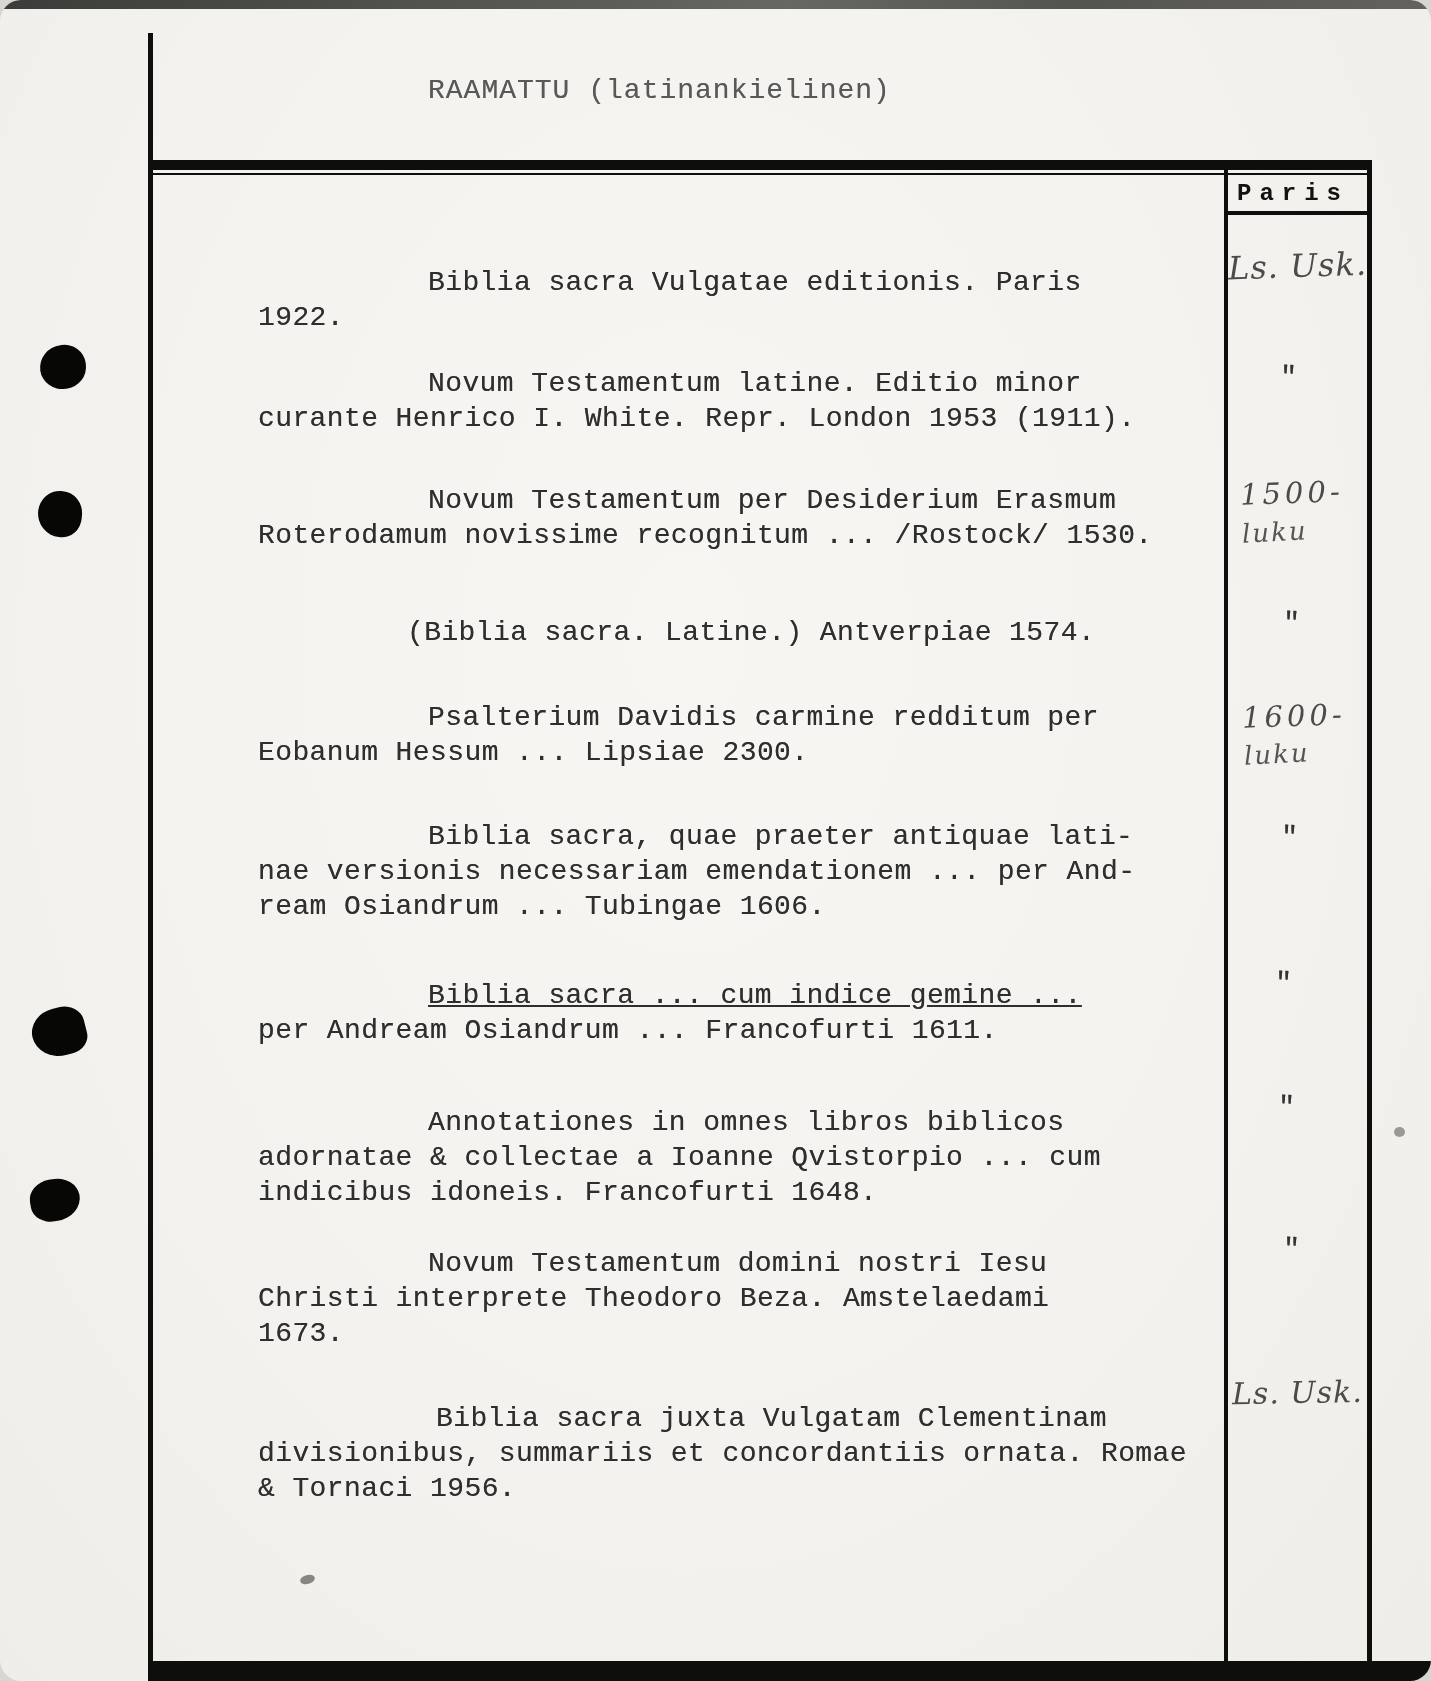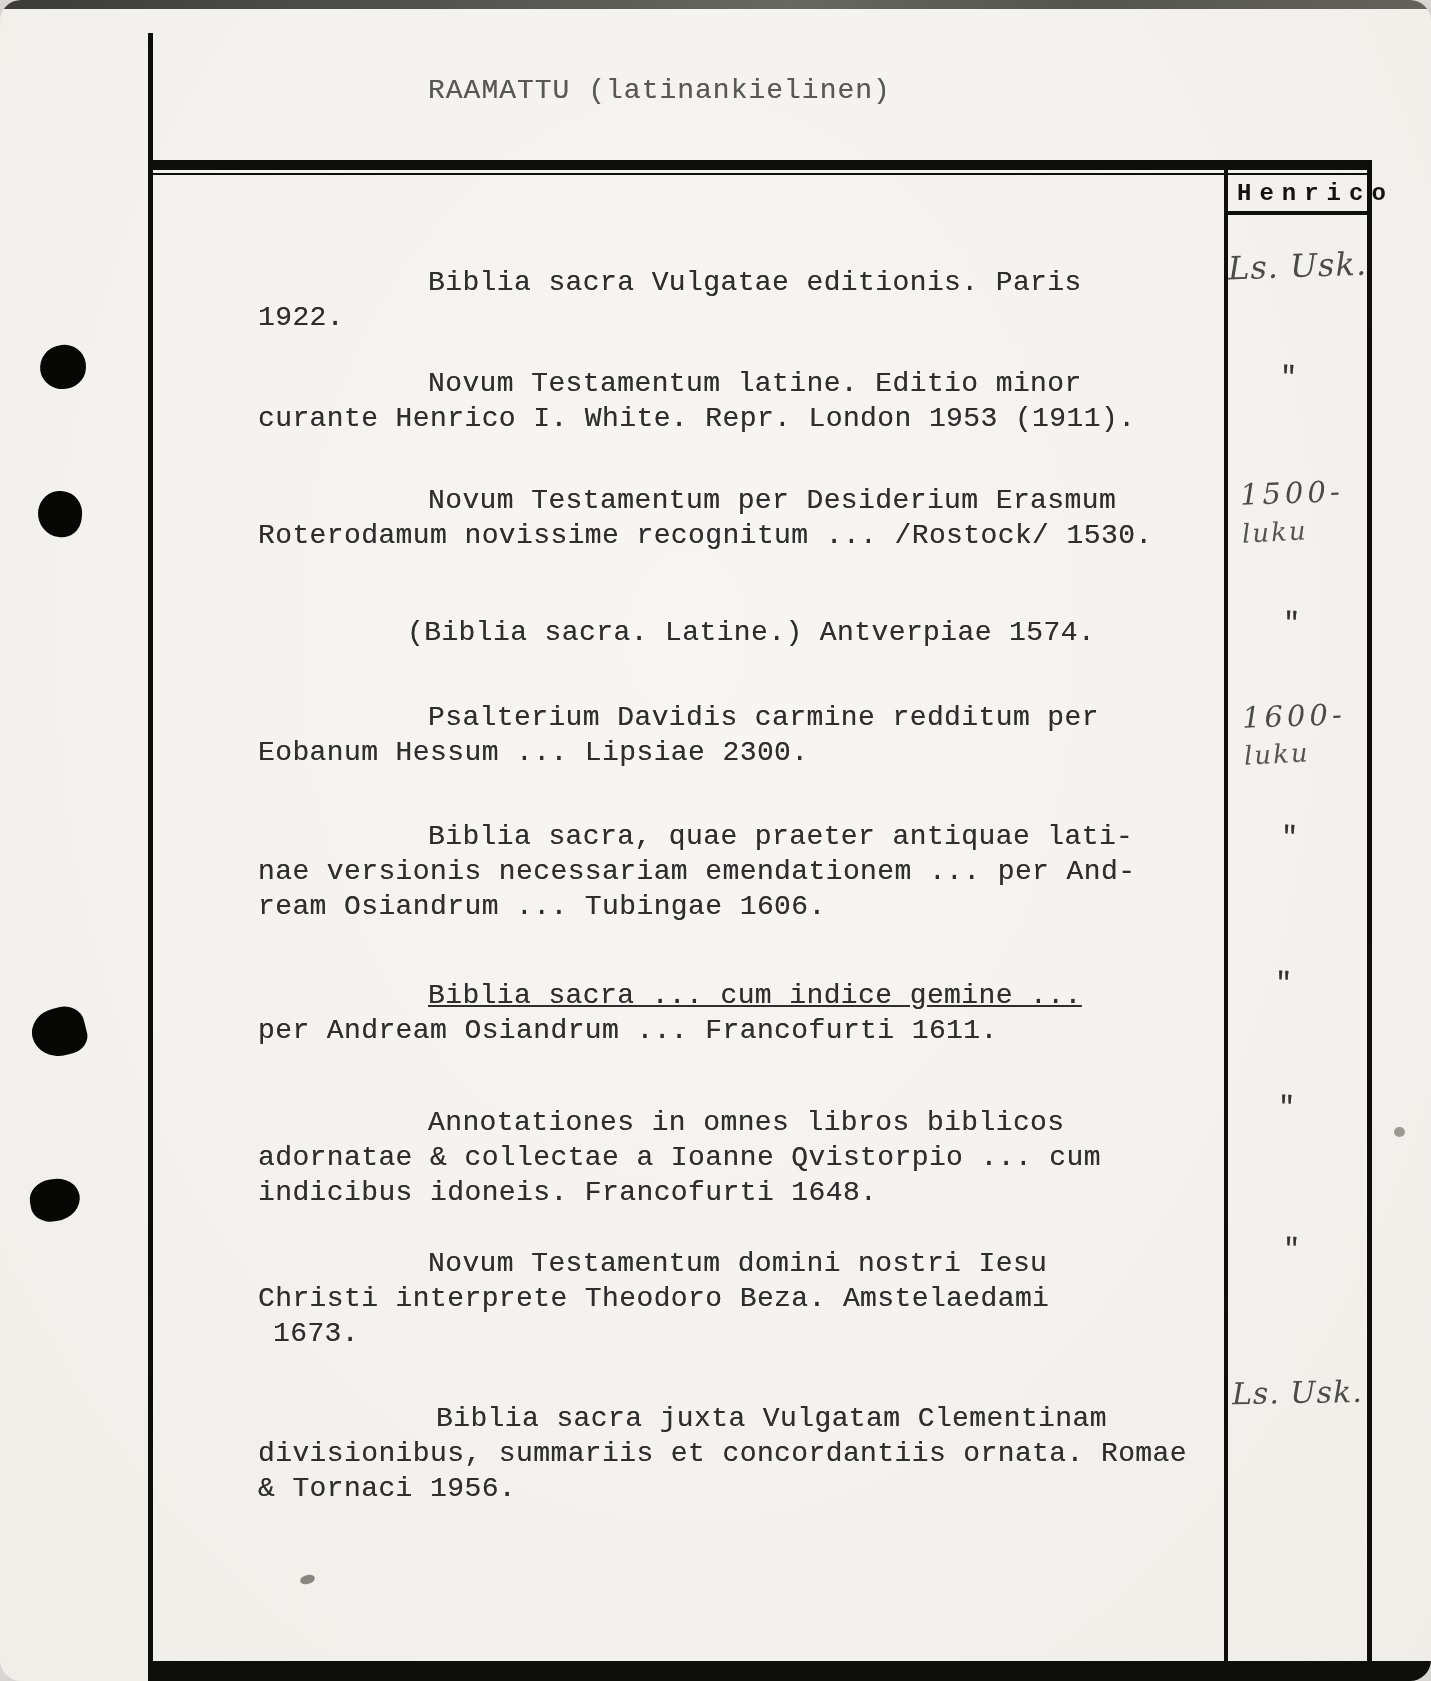--- a/index.html
+++ b/index.html
@@ -64,21 +64,21 @@
   <div class="title">RAAMATTU (latinankielinen)</div>
 
   <div class="rule" style="left:148px;top:33px;width:5px;height:1648px;"></div>
   <div class="rule" style="left:148px;top:160px;width:1224px;height:10px;"></div>
   <div class="rule" style="left:148px;top:173px;width:1224px;height:2px;"></div>
   <div class="rule" style="left:1224px;top:170px;width:4px;height:1492px;"></div>
   <div class="rule" style="left:1367px;top:163px;width:5px;height:1499px;"></div>
   <div class="rule" style="left:1224px;top:211px;width:148px;height:4px;"></div>
   <div class="rule" style="left:148px;top:1661px;width:1283px;height:20px;"></div>
 
-  <div class="sig-header">Henrico</div>
+  <div class="sig-header">Paris</div>
 
   <div class="punch" style="left:40px;top:345px;width:46px;height:44px;border-radius:52% 48% 50% 50%;transform:rotate(-8deg);"></div>
   <div class="punch" style="left:38px;top:491px;width:44px;height:46px;border-radius:50% 50% 46% 54%;transform:rotate(5deg);"></div>
   <div class="punch" style="left:32px;top:1008px;width:54px;height:48px;border-radius:55% 45% 40% 60%;transform:rotate(-14deg);"></div>
   <div class="punch" style="left:30px;top:1179px;width:50px;height:42px;border-radius:48% 52% 55% 45%;transform:rotate(-10deg);"></div>
 
   <div class="speck" style="left:300px;top:1575px;width:15px;height:9px;background:#87867f;transform:rotate(-15deg);"></div>
   <div class="speck" style="left:1394px;top:1127px;width:11px;height:10px;background:#9b9a92;"></div>
 
   <div>
@@ -128,21 +128,21 @@
   <div>
     <div class="tl" style="left:428px;top:1106px;">Annotationes in omnes libros biblicos</div>
     <div class="tl" style="left:258px;top:1141px;">adornatae &amp; collectae a Ioanne Qvistorpio ... cum</div>
     <div class="tl" style="left:258px;top:1176px;">indicibus idoneis. Francofurti 1648.</div>
     <div class="ditto" style="left:1278px;top:1092px;">"</div>
   </div>
 
   <div>
     <div class="tl" style="left:428px;top:1247px;">Novum Testamentum domini nostri Iesu</div>
     <div class="tl" style="left:258px;top:1282px;">Christi interprete Theodoro Beza. Amstelaedami</div>
-    <div class="tl" style="left:258px;top:1317px;margin-left:15px;">1673.</div>
+    <div class="tl" style="left:258px;top:1317px;">1673.</div>
     <div class="ditto" style="left:1283px;top:1234px;">"</div>
   </div>
 
   <div>
     <div class="tl" style="left:436px;top:1402px;">Biblia sacra juxta Vulgatam Clementinam</div>
     <div class="tl" style="left:258px;top:1437px;">divisionibus, summariis et concordantiis ornata. Romae</div>
     <div class="tl" style="left:258px;top:1472px;">&amp; Tornaci 1956.</div>
     <div class="hw hw-name-sm" style="left:1232px;top:1376px;">Ls. Usk.</div>
   </div>
 

